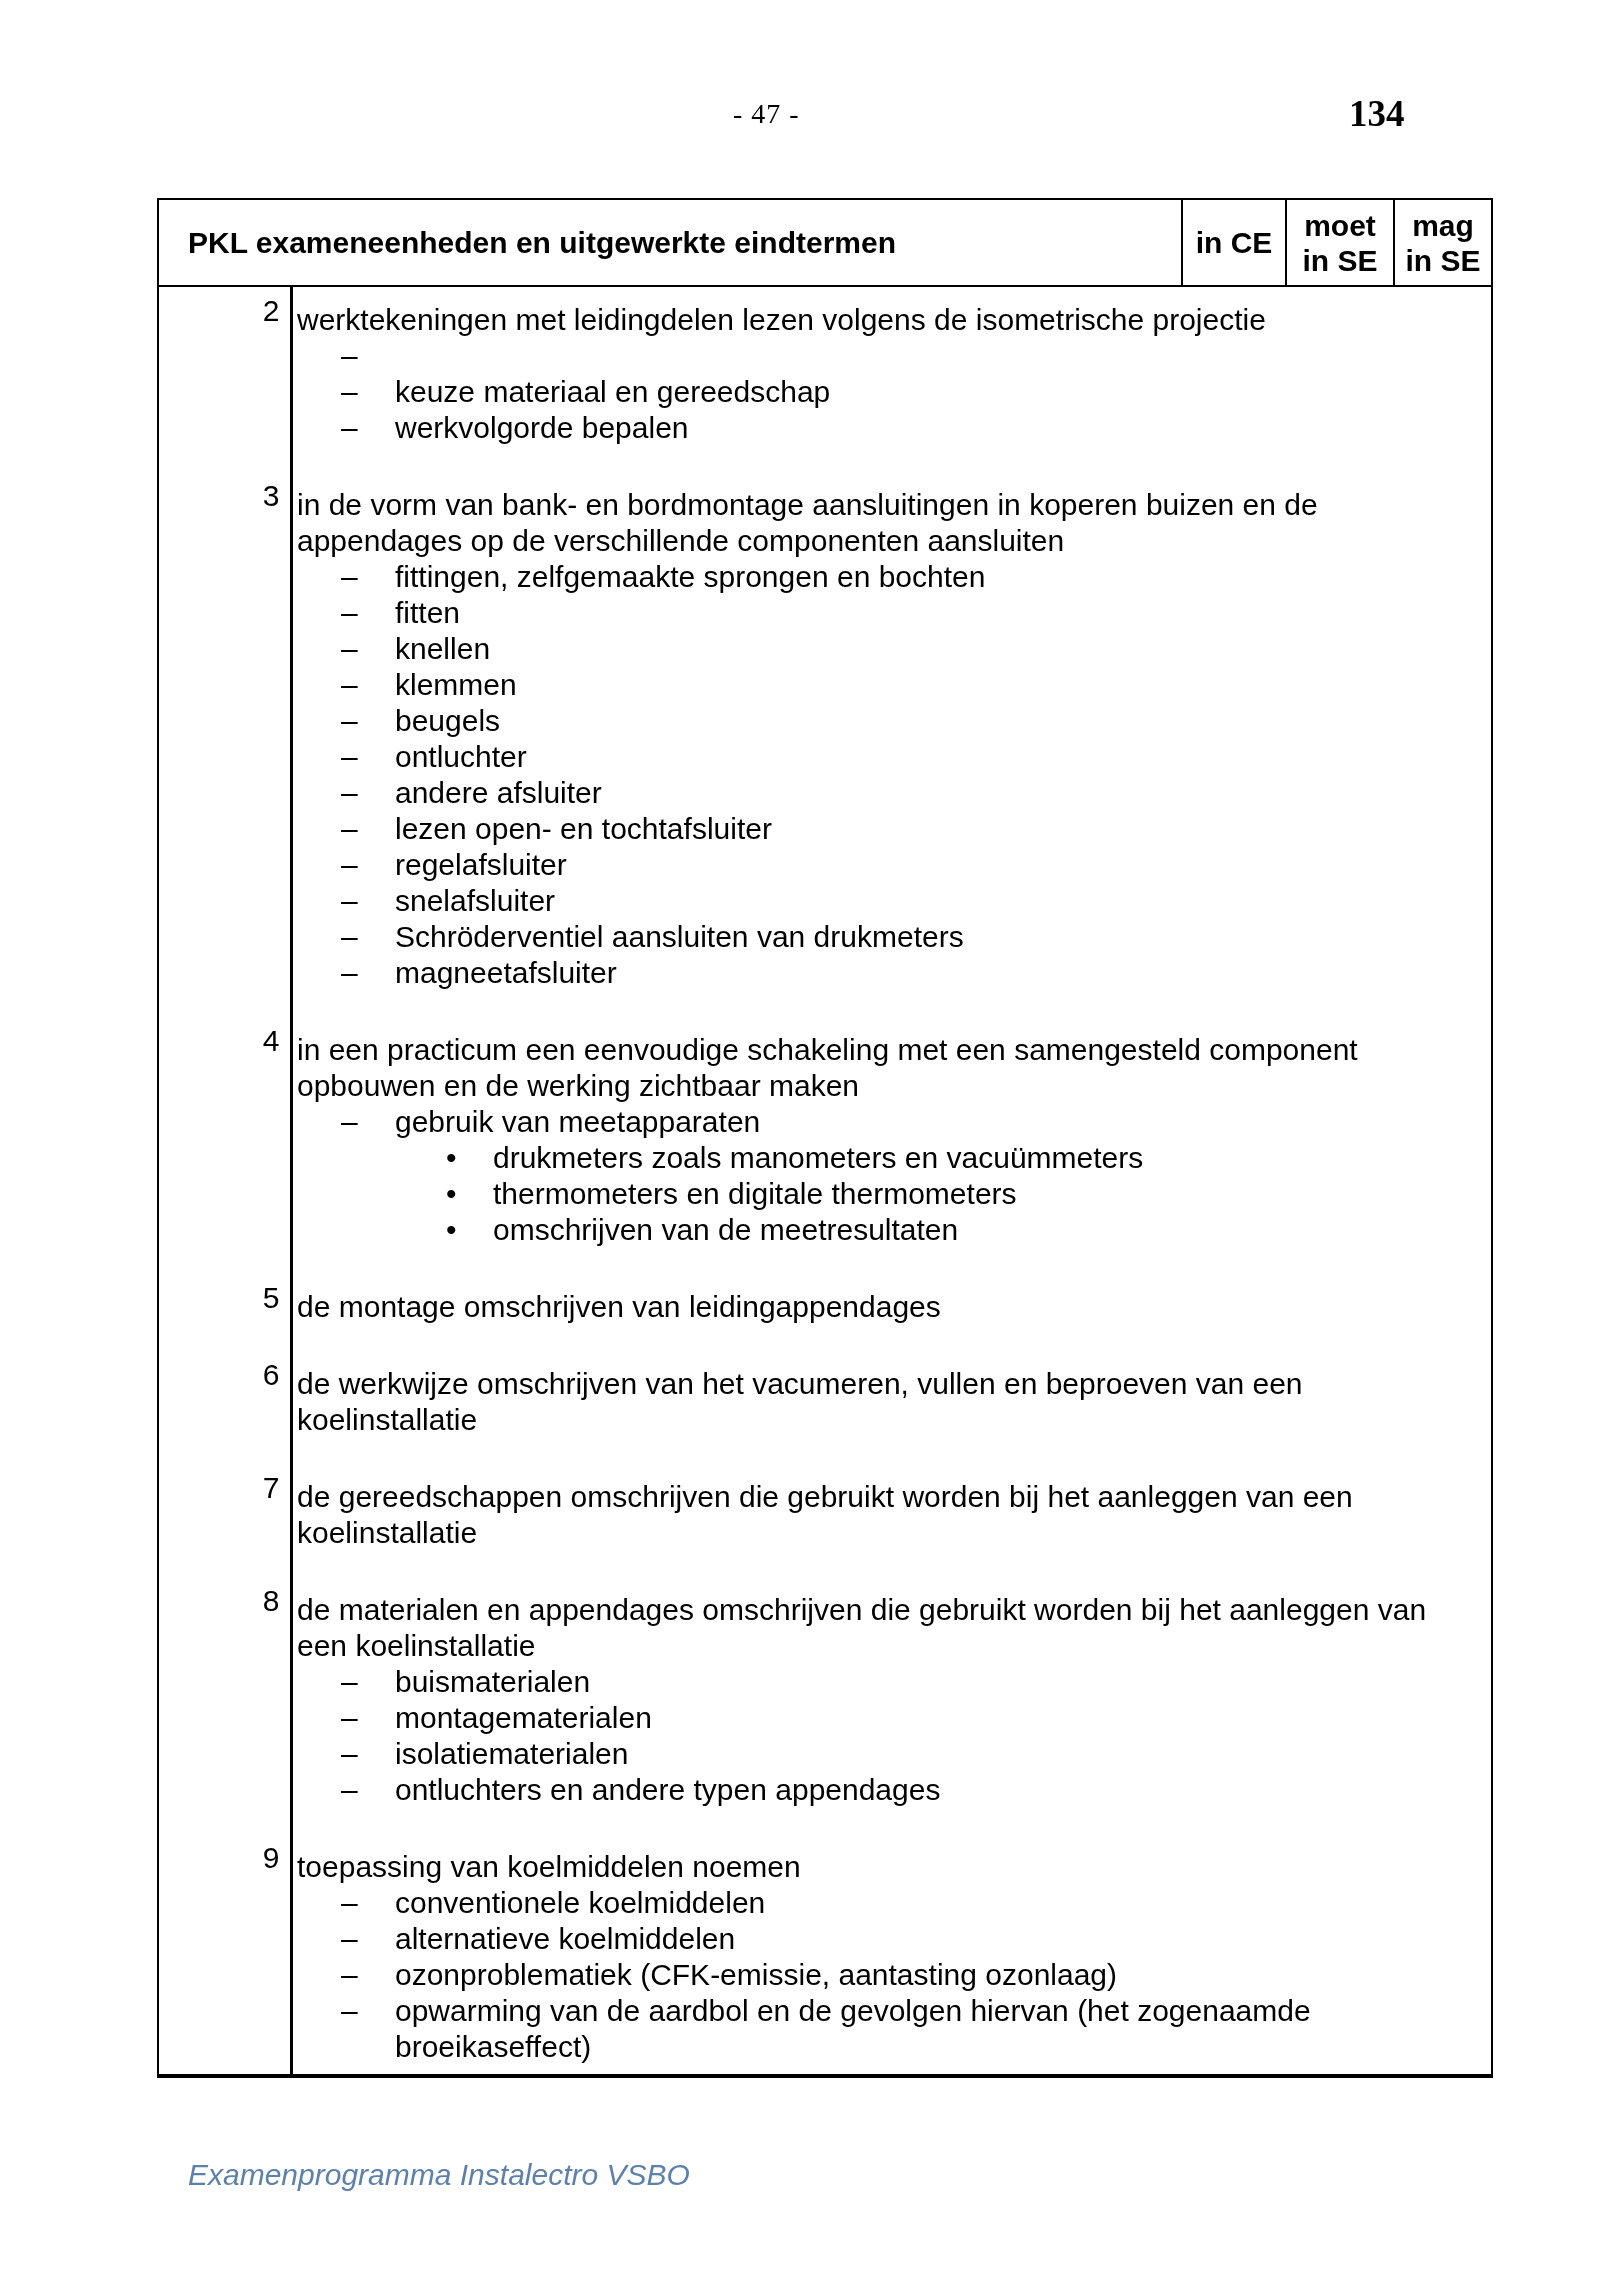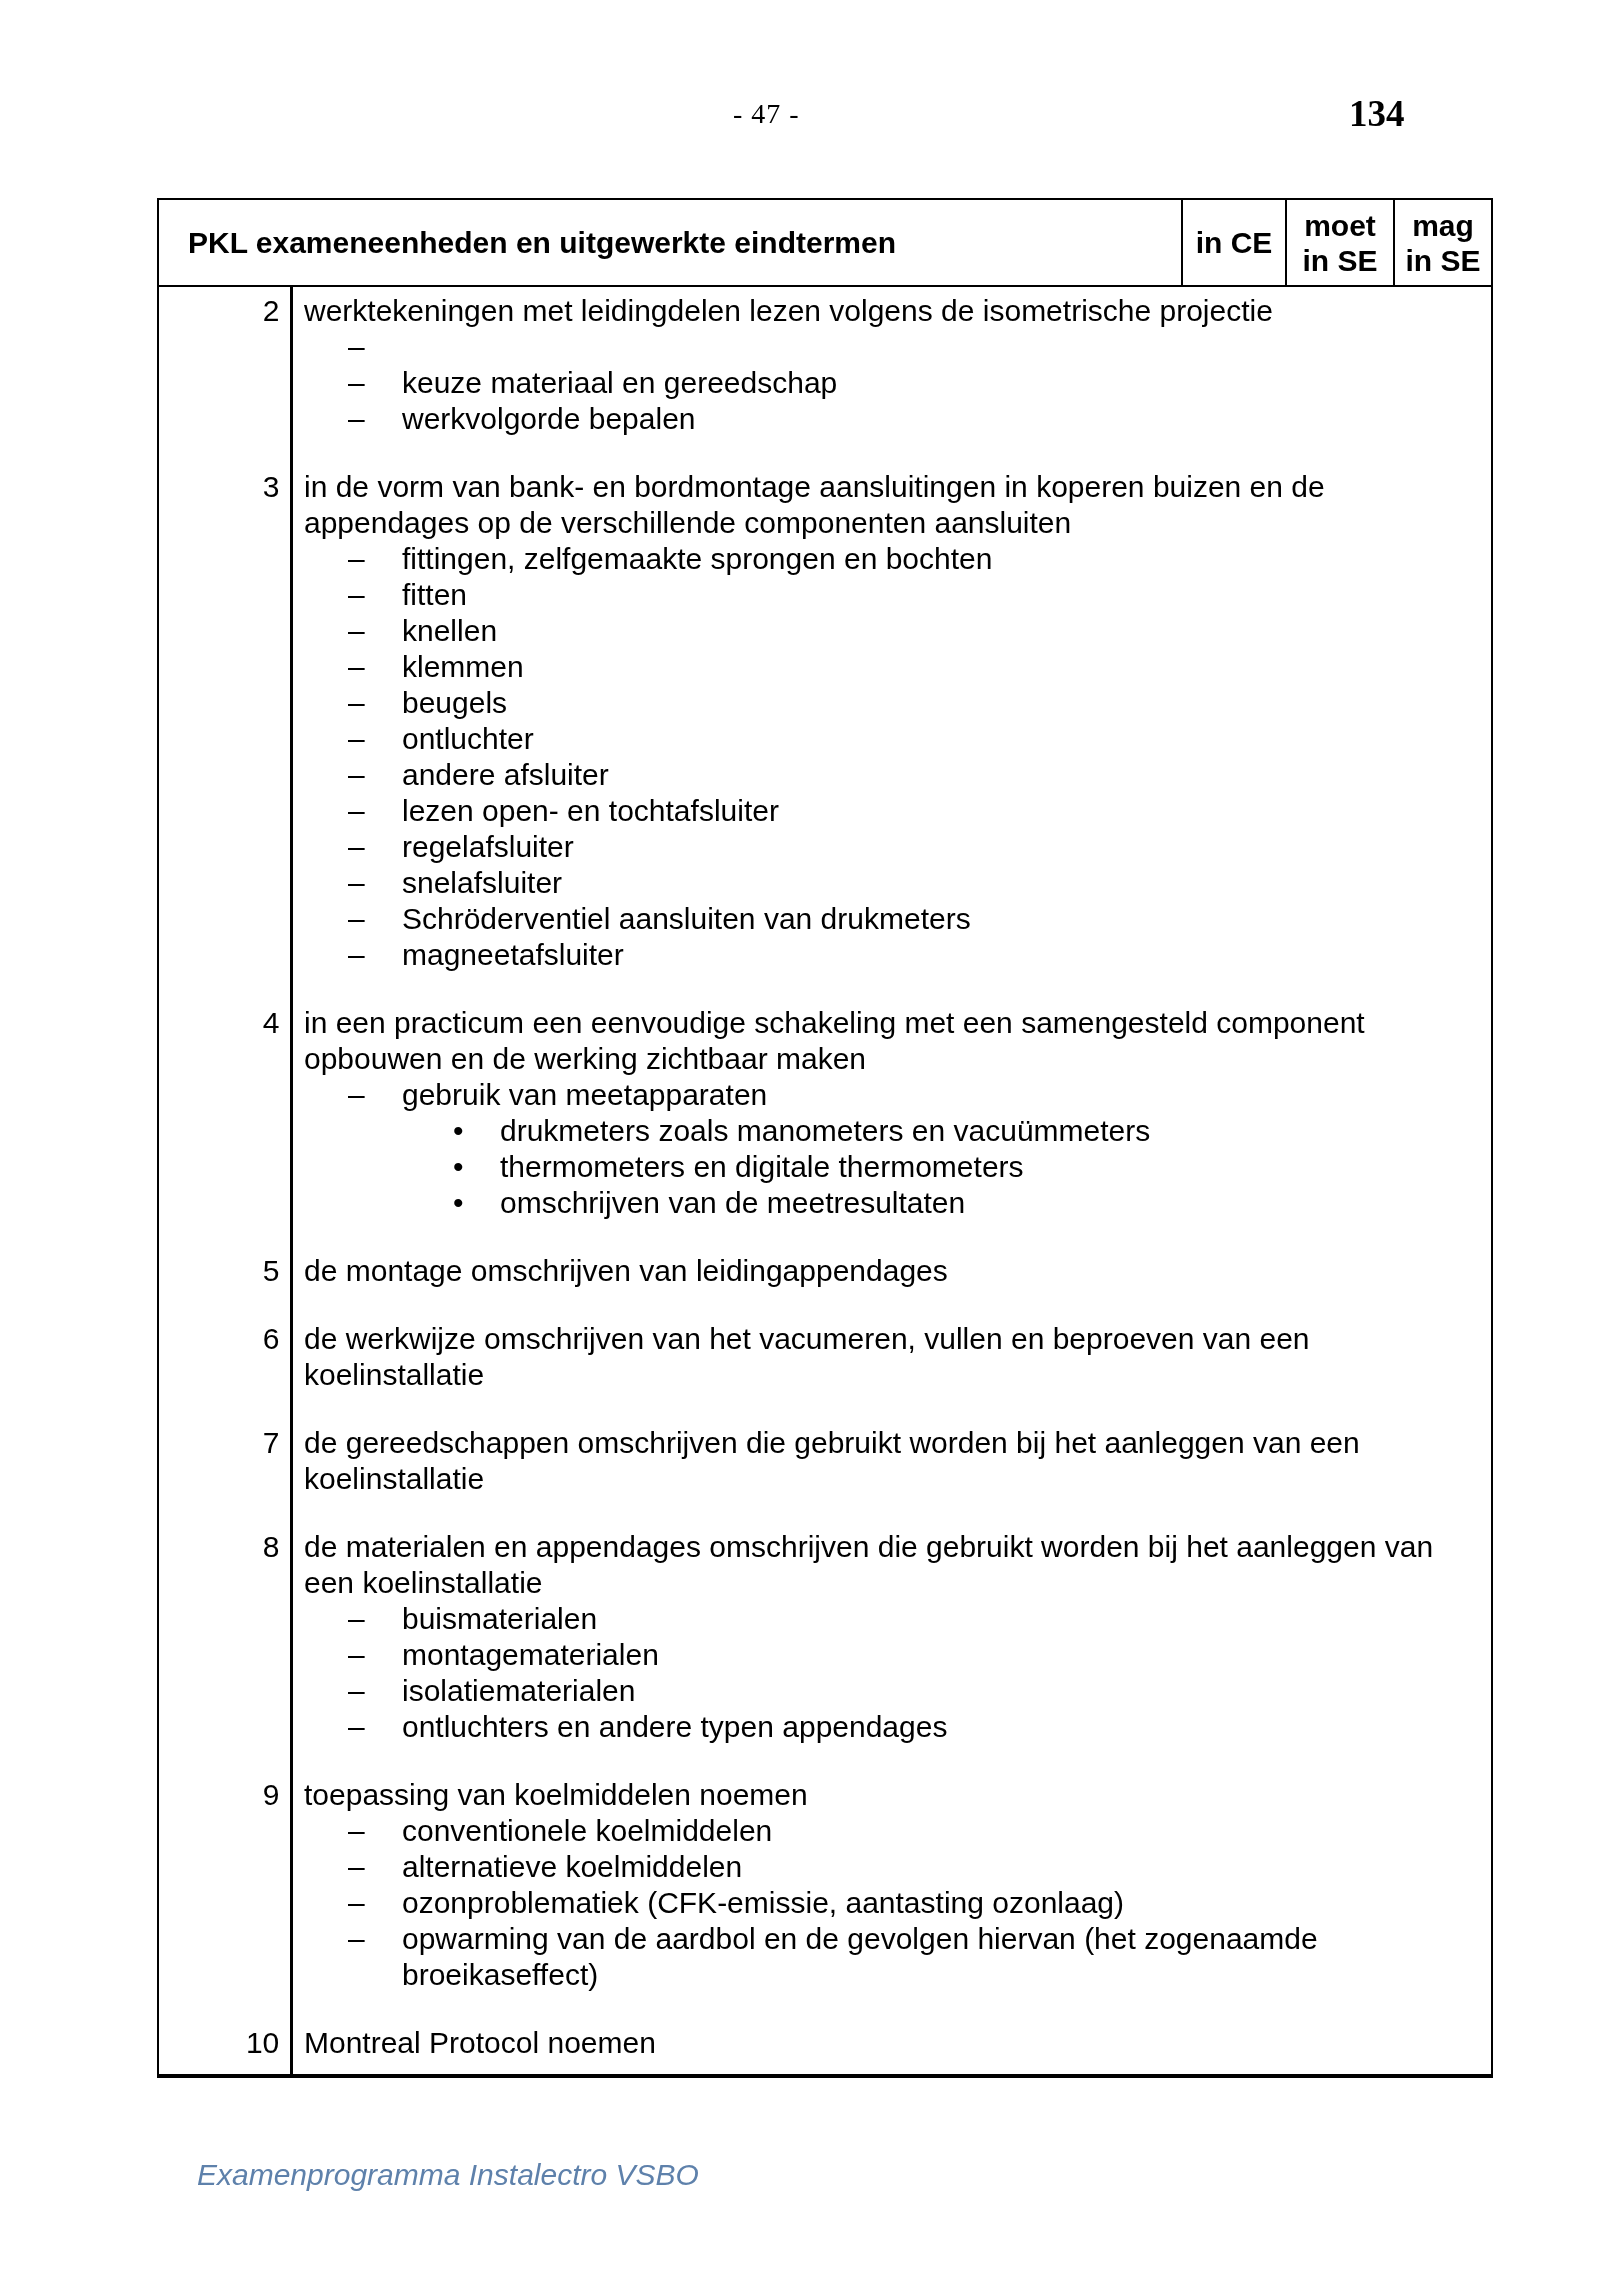--- a/index.html
+++ b/index.html
@@ -90,32 +90,33 @@
     line-height: 36px;
   }
   .num {
     flex: 0 0 134px;
     box-sizing: border-box;
     text-align: right;
     padding-right: 13.7px;
   }
   .content {
     flex: 1;
-    padding-left: 11px;
+    padding-left: 4px;
+    margin-top: 9px;
   }
   .sub {
     display: flex;
   }
   .sub-dash { padding-left: 44px; }
   .sub-dash .marker { flex: 0 0 54px; }
   .sub-bullet { padding-left: 149px; }
   .sub-bullet .marker { flex: 0 0 47px; }
   .footer {
     position: absolute;
-    left: 197px;
+    left: 188px;
     top: 2158px;
     font-style: italic;
     font-size: 30px;
     color: var(--footer-color, #5e81ab);
   }
 </style>
 </head>
 <body>
 
 <div class="page" style="--bg-color: #ffffff; --text-color: #000000; --border-color: #000000; --footer-color: #5e81ab;">

